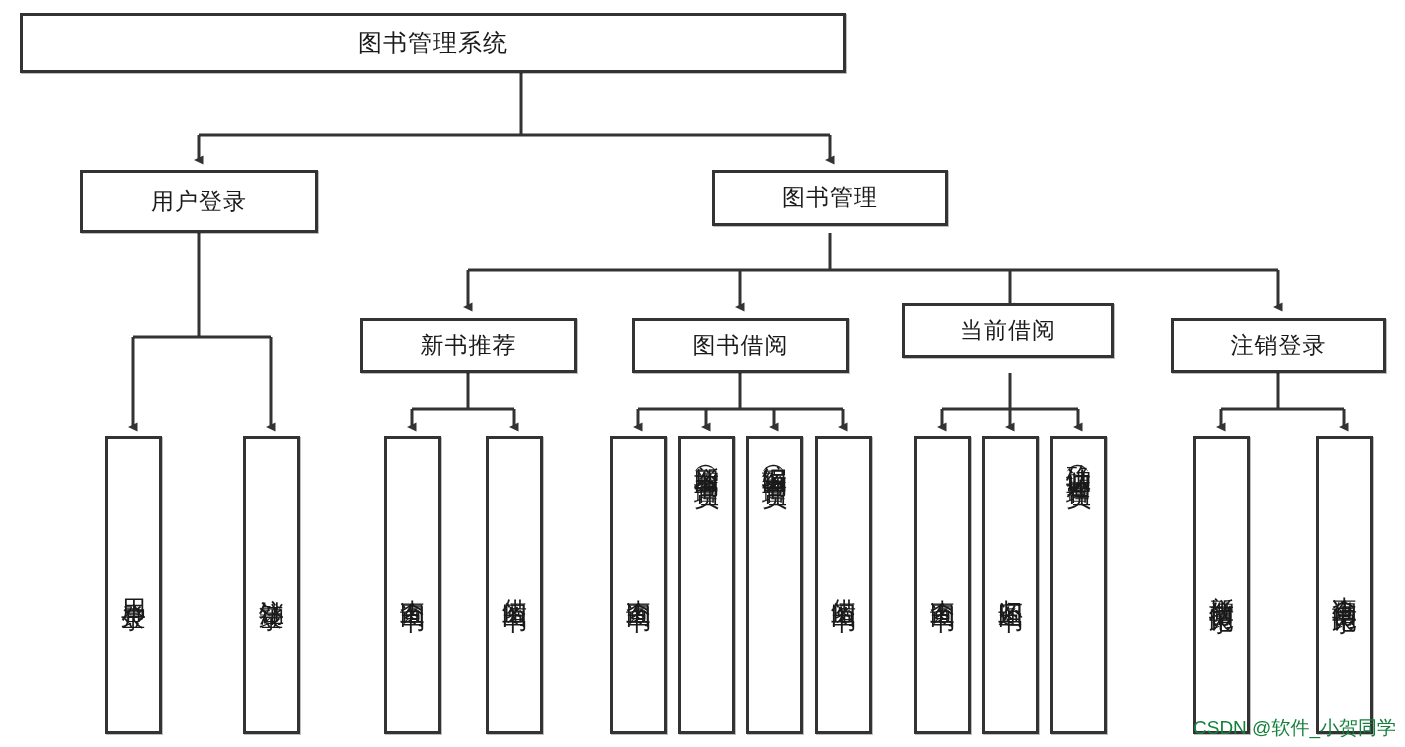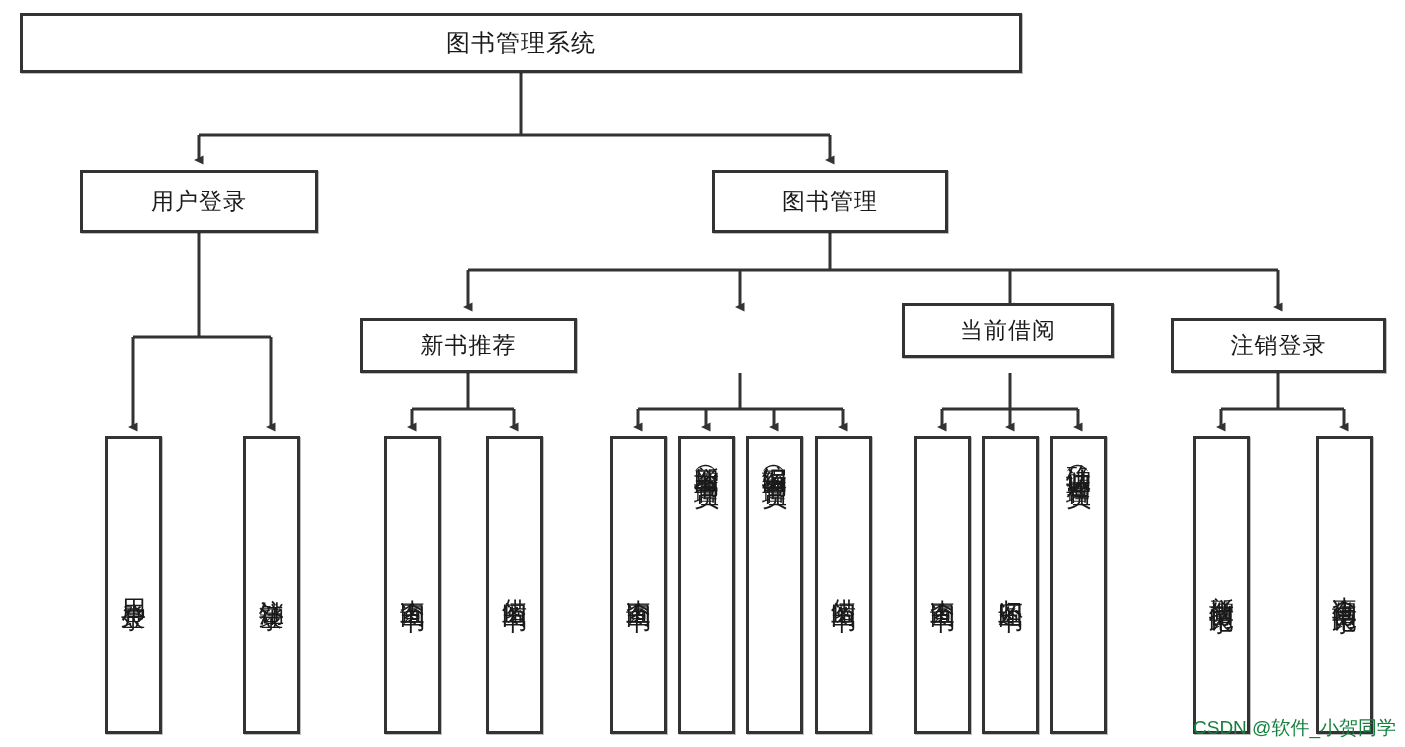--- a/index.html
+++ b/index.html
@@ -123,34 +123,37 @@
       <path d="M1010,409 L1010,427" marker-end="url(#arrow)"></path>
       <path d="M1078,409 L1078,427" marker-end="url(#arrow)"></path>
 
       <path d="M1278,373 L1278,409"></path>
       <path d="M1221,409 L1344,409"></path>
       <path d="M1221,409 L1221,427" marker-end="url(#arrow)"></path>
       <path d="M1344,409 L1344,427" marker-end="url(#arrow)"></path>
     </g>
   </svg>
 
-  <div class="node node-h node-root" style="left:20px; top:13px; width:1002px; height:60px;">
+  <div class="node node-h node-root" style="left:20px; top:13px; width:826px; height:60px;">
     <span class="label">图书管理系统</span>
   </div>
 
   <div class="node node-h" style="left:80px; top:170px; width:238px; height:63px;">
     <span class="label">用户登录</span>
   </div>
-  <div class="node node-h" style="left:712px; top:170px; width:236px; height:63px;">
+  <div class="node node-h" style="left:712px; top:170px; width:236px; height:56px;">
     <span class="label">图书管理</span>
   </div>
 
   <div class="node node-h" style="left:360px; top:318px; width:217px; height:55px;justify-content:center;">
     <span class="label">新书推荐</span>
   </div>
+  <div class="node node-h" style="left:632px; top:318px; width:217px; height:55px;">
+    <span class="label">图书借阅</span>
+  </div>
   <div class="node node-h" style="left:902px; top:303px; width:212px; height:55px;">
     <span class="label">当前借阅</span>
   </div>
   <div class="node node-h" style="left:1171px; top:318px; width:215px; height:55px;">
     <span class="label">注销登录</span>
   </div>
 
   <div class="node node-v center-v" style="left:105px; top:436px; width:57px; height:298px;">
     <span class="label">用户登录</span>
   </div>

